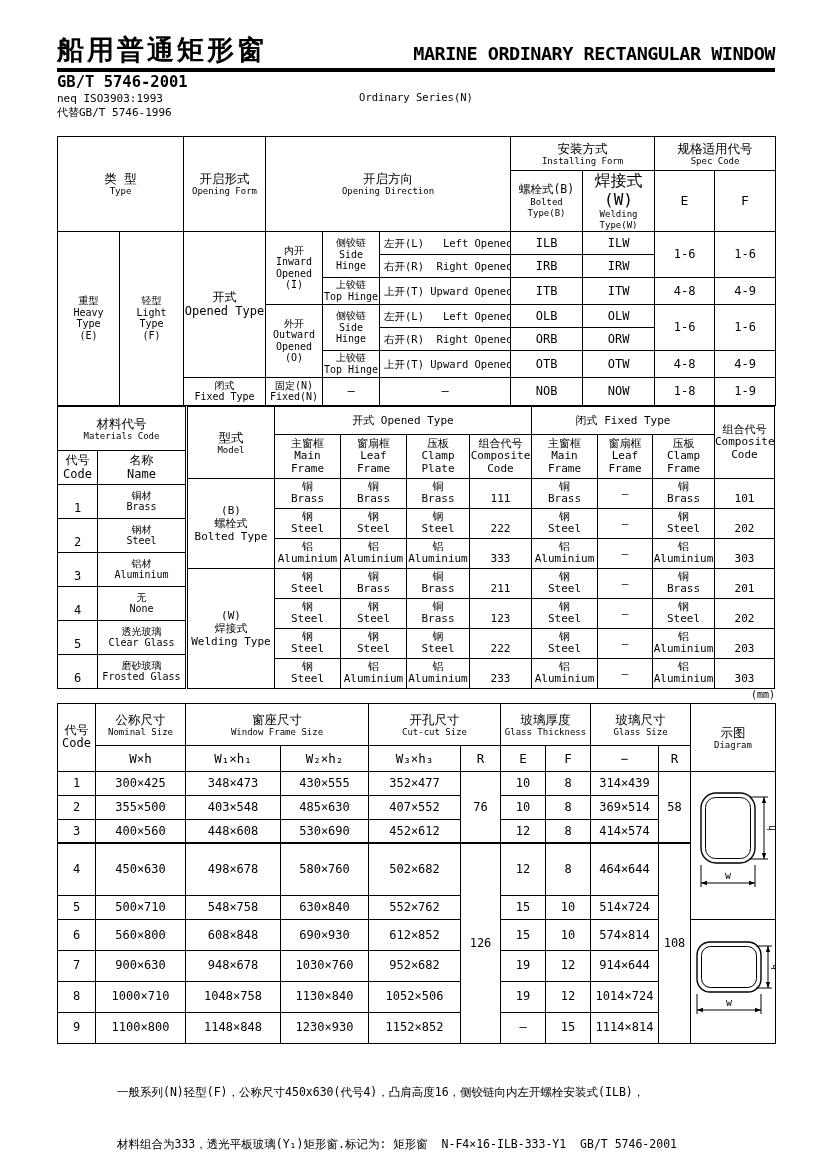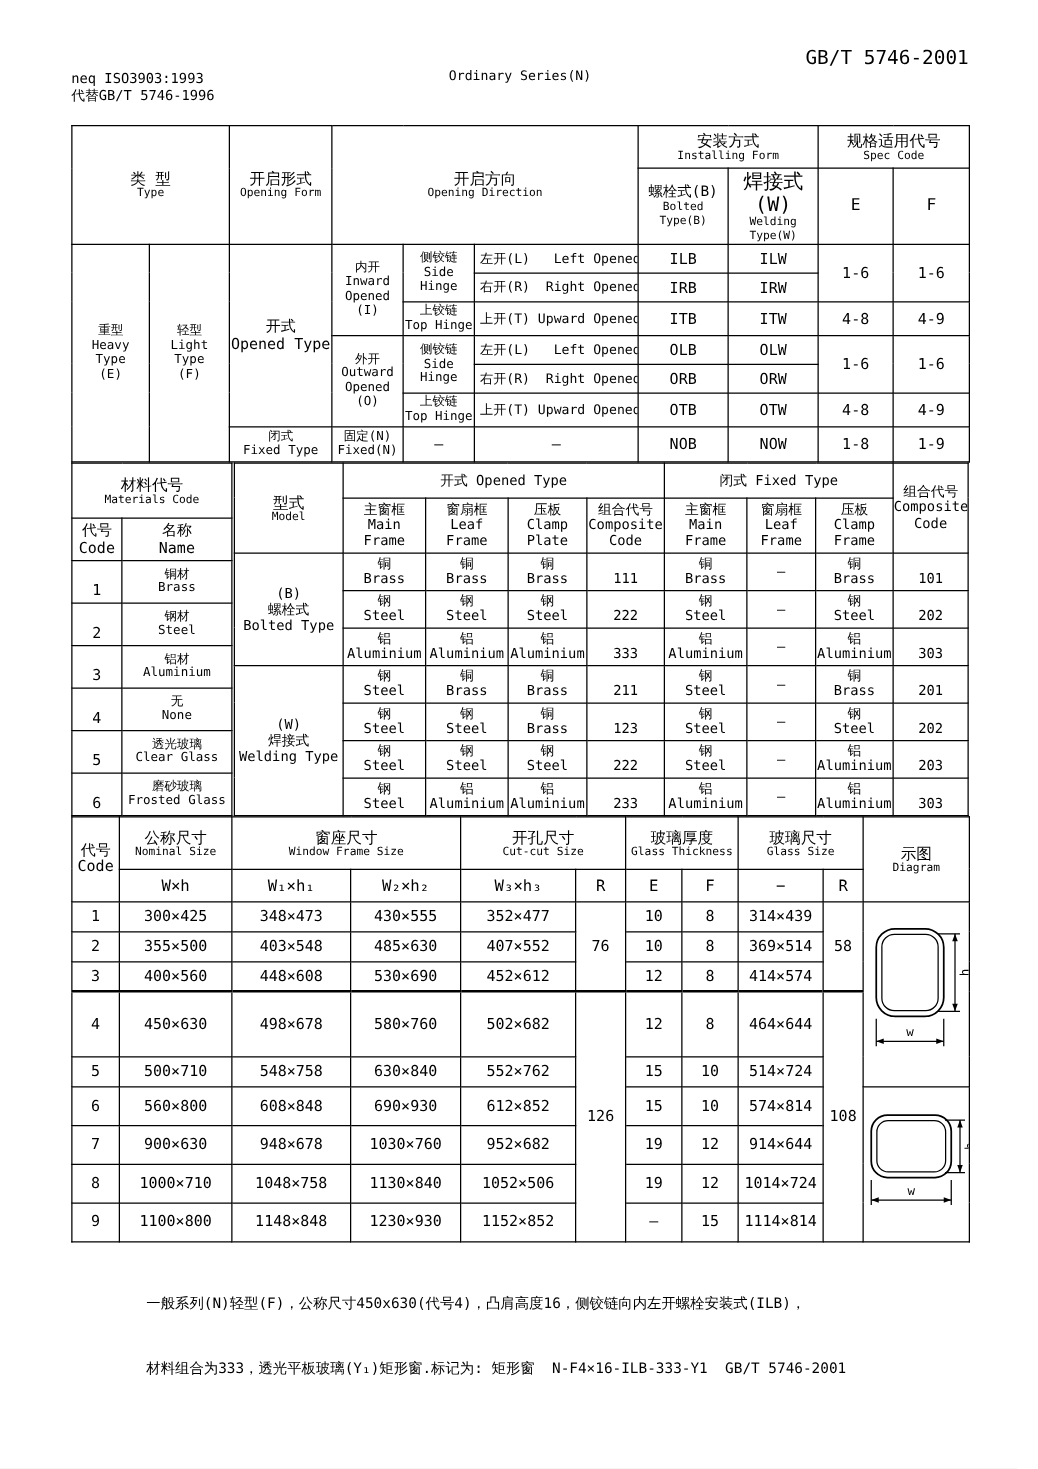--- a/index.html
+++ b/index.html
@@ -5,21 +5,21 @@
   html,body{margin:0;padding:0;background:#e8e8e8;}
   .page{width:830px;height:1175px;background:#fff;position:relative;box-sizing:border-box;
         padding:36px 55px 0 57px;color:#000;
         font-family:"DejaVu Sans Mono","DejaVu Sans","Liberation Sans",sans-serif;}
   
   .titlebar{display:flex;justify-content:space-between;align-items:flex-end;
             border-bottom:4px solid #000;padding-bottom:5px;}
   .title-cn{font-size:27px;font-weight:bold;letter-spacing:3px;line-height:1;}
   .title-en{font-size:18.5px;font-weight:bold;line-height:1;letter-spacing:-0.5px;}
   .stdblock{position:relative;height:62px;margin-top:2px;}
-  .std1{font-size:15.5px;font-weight:normal;line-height:1.15;text-align:right;}
+  .std1{font-size:15.5px;font-weight:bold;line-height:1.15;}
   .std2,.std3{font-size:11px;line-height:1.25;}
   .series{position:absolute;left:0;right:0;top:16px;text-align:center;}
   .series-cn{font-size:15px;font-weight:bold;}
   .series-en{font-size:10.5px;margin-top:1px;}
   
   table{border-collapse:collapse;table-layout:fixed;}
   td{border:1px solid #000;text-align:center;vertical-align:middle;
      white-space:pre-line;overflow:hidden;padding:0;font-size:12px;line-height:1.2;}
   .cn{display:block;font-size:12.5px;}
   .en{display:block;font-size:9px;}
@@ -51,20 +51,24 @@
   .diag svg{display:block;margin:0 auto;}
   
   .notes{margin-top:6px;margin-left:-14px;font-size:11.5px;line-height:1.5;white-space:pre;}
   .notes .indent{padding-left:74px;}
 </style>
 </head>
 <body>
 
 <div class="page">
 
+  <div class="titlebar">
+    <div class="title-cn">船用普通矩形窗</div>
+    <div class="title-en">MARINE ORDINARY RECTANGULAR WINDOW</div>
+  </div>
   <div class="stdblock">
     <div class="std1">GB/T 5746-2001</div>
     <div class="std2">neq ISO3903:1993</div>
     <div class="std3">代替GB/T 5746-1996</div>
     <div class="series">
       <div class="series-en">Ordinary Series(N)</div>
     </div>
   </div>
 
   <table class="t1">
@@ -368,20 +372,21 @@
 Aluminium</td>
         <td>—</td>
         <td class="sm">铝
 Aluminium</td>
         <td class="vb">303</td>
       </tr>
     </tbody>
       </table>
   </div>
 
+  <div class="unit">(mm)</div>
 
   <table class="t3">
     <colgroup>
         <col style="width:38px">
         <col style="width:90px">
         <col style="width:95px">
         <col style="width:88px">
         <col style="width:92px">
         <col style="width:40px">
         <col style="width:45px">

